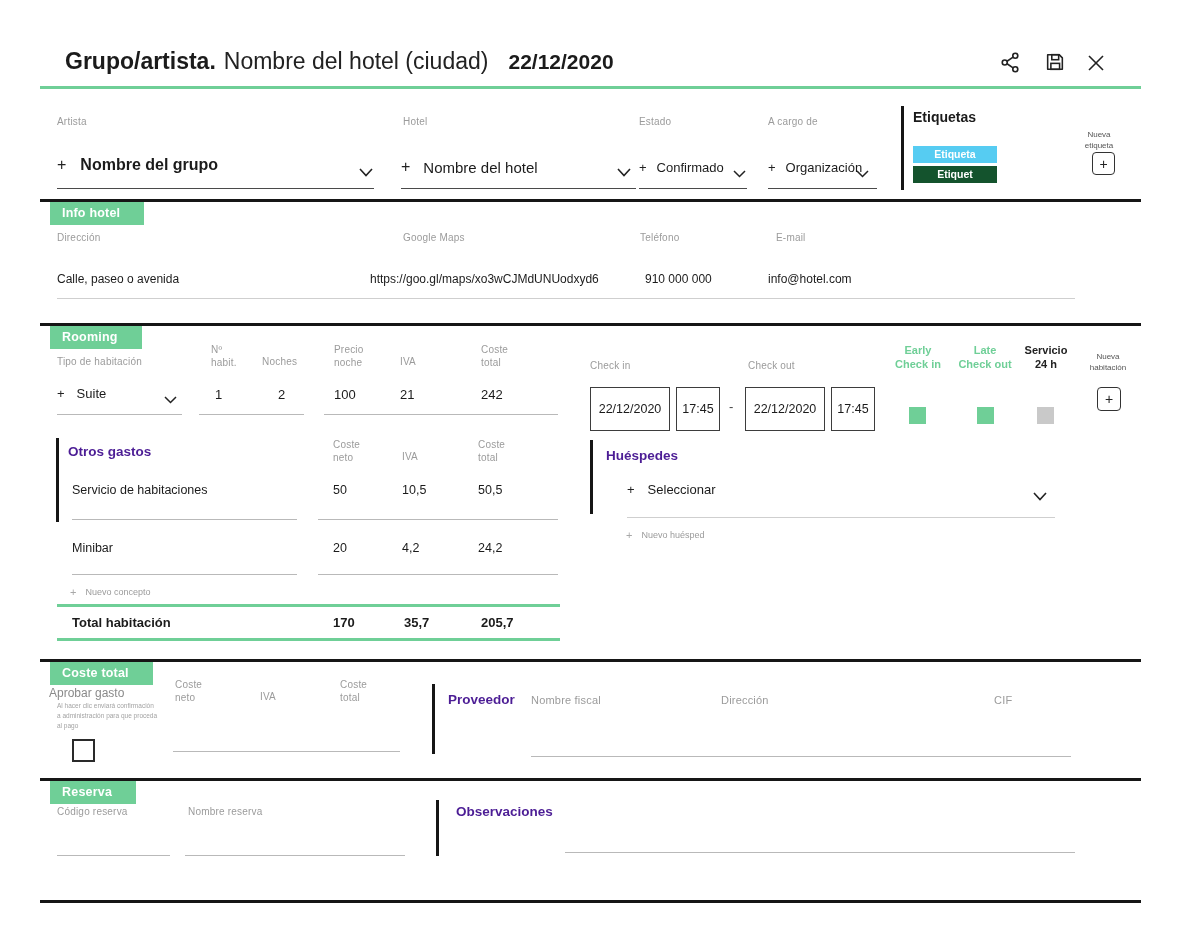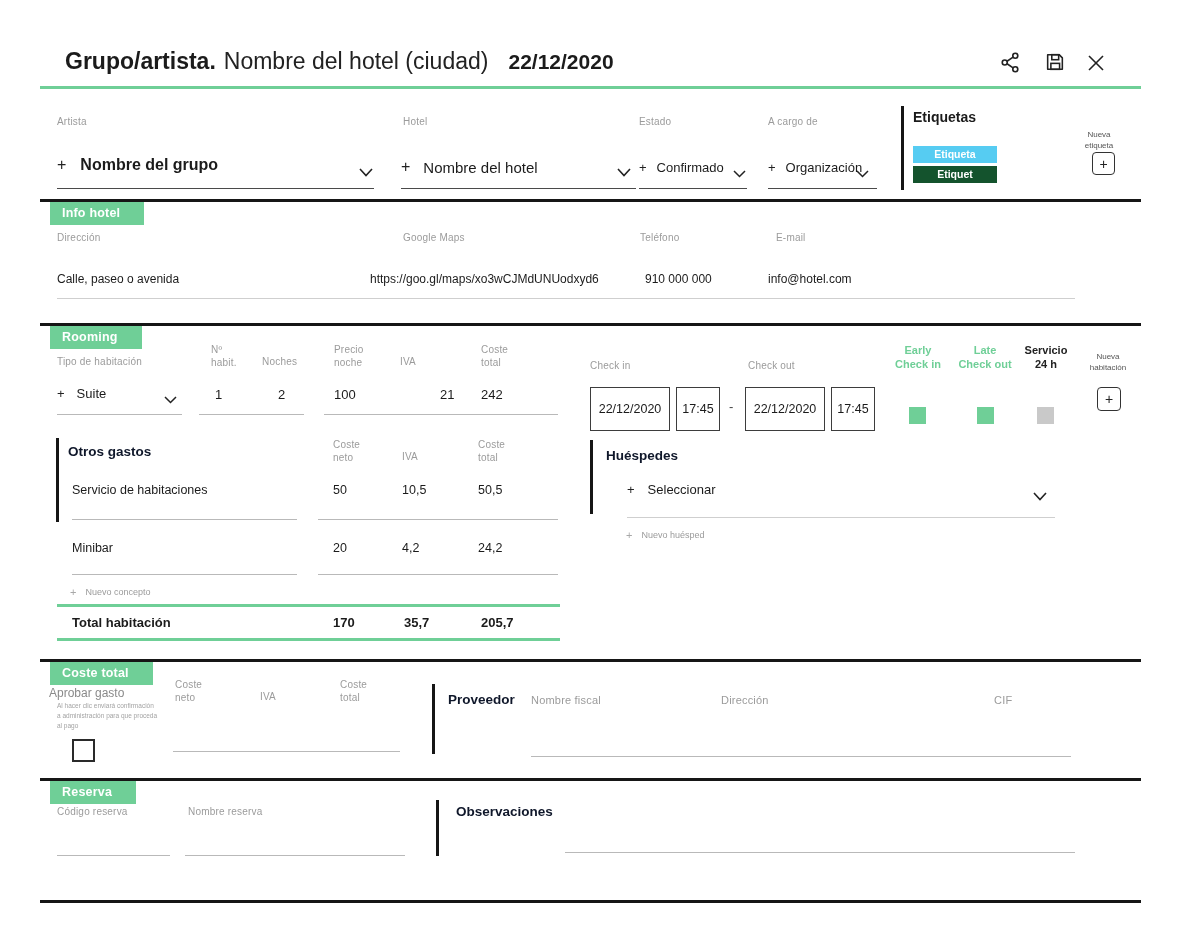--- a/index.html
+++ b/index.html
@@ -29,21 +29,21 @@
   .plusbtn{border:1.6px solid #333;border-radius:4px;display:flex;align-items:center;
            justify-content:center;font-size:14px;color:#222;background:#fff;}
   .tinylbl{font-size:8px;color:#555;text-align:center;white-space:pre-line;line-height:1.35;}
   .box{position:absolute;border:1.6px solid #3d3d3d;display:flex;align-items:center;
        justify-content:center;font-size:12.5px;background:#fff;}
   .sq{position:absolute;width:17px;height:17px;}
   .collbl-green{font-size:11px;font-weight:700;color:#6FCF97;text-align:center;
                 white-space:pre-line;line-height:1.3;}
   .collbl-dark{font-size:11px;font-weight:700;color:#222;text-align:center;
                white-space:pre-line;line-height:1.3;}
-  .sect-title{font-size:13.5px;font-weight:700;color:#0f172a;}
+  .sect-title{font-size:13.5px;font-weight:700;color:#4c1d95;}
   .cell{font-size:12.5px;color:#1b1b1b;}
   .icon-btn{cursor:pointer;background:none;border:none;padding:0;}
   .hint{font-size:6.5px;color:#a3a3a3;line-height:1.5;white-space:pre-line;}
   .smalllink{font-size:9px;color:#9b9b9b;}
 </style>
 </head>
 <body>
 
 <div class="page">
 
@@ -182,21 +182,21 @@
     <span class="val">Suite</span>
   </div>
   <span class="a" style="left:164px;top:390px;">
     <svg width="13" height="8" viewBox="0 0 13 8">
         <polyline points="1,1 6.5,6.5 12,1" fill="none" stroke="#222" stroke-width="1.5"></polyline>
       </svg>
   </span>
   <div class="a val" style="left:215px;top:387px;">1</div>
   <div class="a val" style="left:278px;top:387px;">2</div>
   <div class="a val" style="left:334px;top:387px;">100</div>
-  <div class="a val" style="left:400px;top:387px;margin-left:40px;">21</div>
+  <div class="a val" style="left:400px;top:387px;">21</div>
   <div class="a val" style="left:481px;top:387px;">242</div>
 
   <div class="uline" style="left:57px;top:414px;width:125px;"></div>
   <div class="uline" style="left:199px;top:414px;width:105px;"></div>
   <div class="uline" style="left:324px;top:414px;width:234px;"></div>
 
   <div class="box" style="left:590px;top:387px;width:78px;height:42px;">22/12/2020</div>
   <div class="box" style="left:676px;top:387px;width:42px;height:42px;">17:45</div>
   <div class="a" style="left:729px;top:399px;font-size:13px;color:#444;">-</div>
   <div class="box" style="left:745px;top:387px;width:78px;height:42px;">22/12/2020</div>

